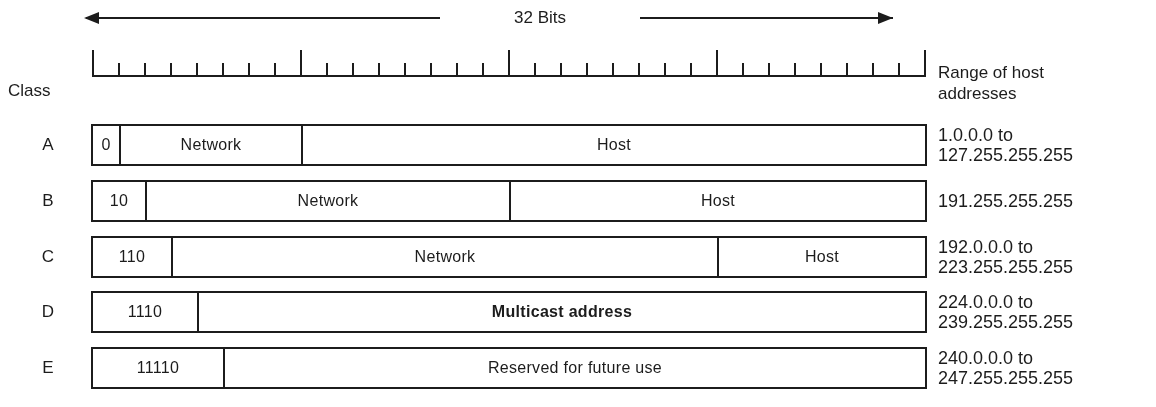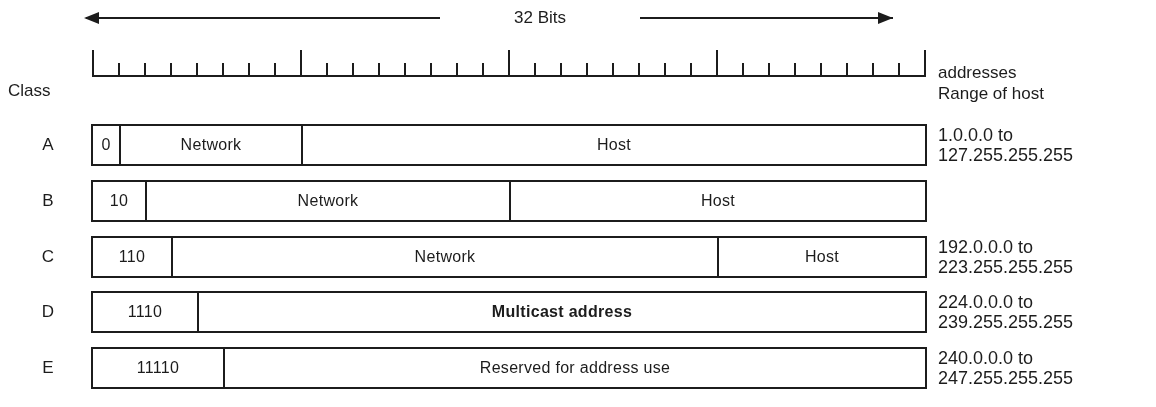--- a/index.html
+++ b/index.html
@@ -157,22 +157,22 @@
       <div class="tick" style="left: 701px;"></div>
       <div class="tick" style="left: 727px;"></div>
       <div class="tick" style="left: 753px;"></div>
       <div class="tick" style="left: 779px;"></div>
       <div class="tick" style="left: 805px;"></div>
       <div class="tick major" style="left: 831px;"></div>
     </div>
 
   <div class="class-header">Class</div>
   <div class="range-header">
+    <div>Range of host</div>
     <div>addresses</div>
-    <div>Range of host</div>
   </div>
 
   <div id="rows">
       <div class="row" style="top: 124px;">
     <div class="class-letter">A</div>
     <div class="box">
           <div class="cell" style="width: 26px;">0</div>
           <div class="cell" style="width: 182px;">Network</div>
           <div class="cell" style="width: 624px;">Host</div>
         </div>
@@ -182,20 +182,21 @@
     </div>
   </div>
       <div class="row" style="top: 180px;">
     <div class="class-letter">B</div>
     <div class="box">
           <div class="cell" style="width: 52px;">10</div>
           <div class="cell" style="width: 364px;">Network</div>
           <div class="cell" style="width: 416px;">Host</div>
         </div>
     <div class="range">
+      <div class="range-line2">191.255.255.255</div>
     </div>
   </div>
       <div class="row" style="top: 236px;">
     <div class="class-letter">C</div>
     <div class="box">
           <div class="cell" style="width: 78px;">110</div>
           <div class="cell" style="width: 546px;">Network</div>
           <div class="cell" style="width: 208px;">Host</div>
         </div>
     <div class="range">
@@ -211,21 +212,21 @@
         </div>
     <div class="range">
       <div class="range-line1">224.0.0.0 to</div>
       <div class="range-line2">239.255.255.255</div>
     </div>
   </div>
       <div class="row" style="top: 347px;">
     <div class="class-letter">E</div>
     <div class="box">
           <div class="cell" style="width: 130px;">11110</div>
-          <div class="cell" style="width: 702px;">Reserved for address use</div>
+          <div class="cell" style="width: 702px;">Reserved for future use</div>
         </div>
     <div class="range">
       <div class="range-line1">240.0.0.0 to</div>
       <div class="range-line2">247.255.255.255</div>
     </div>
   </div>
     </div>
 </div>
 
 </body></html>

